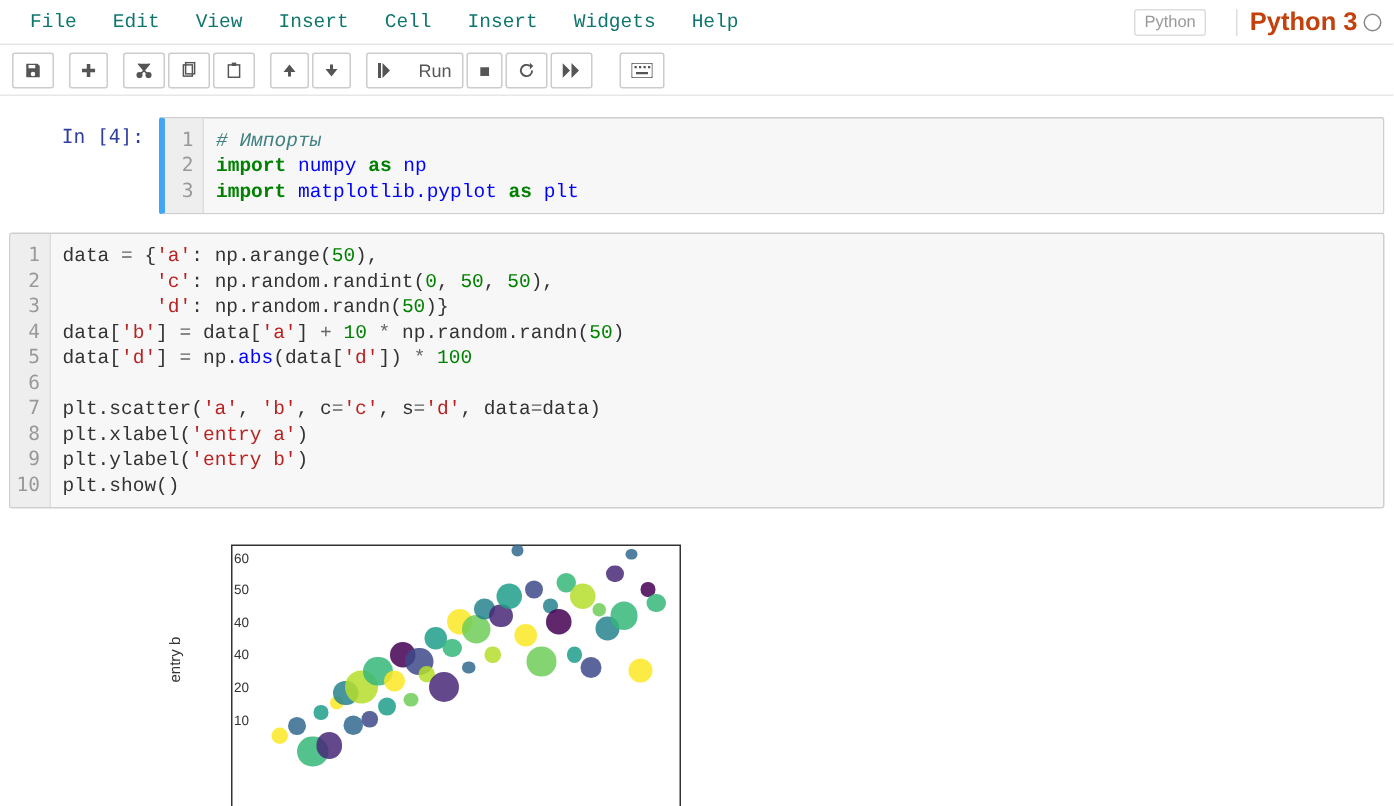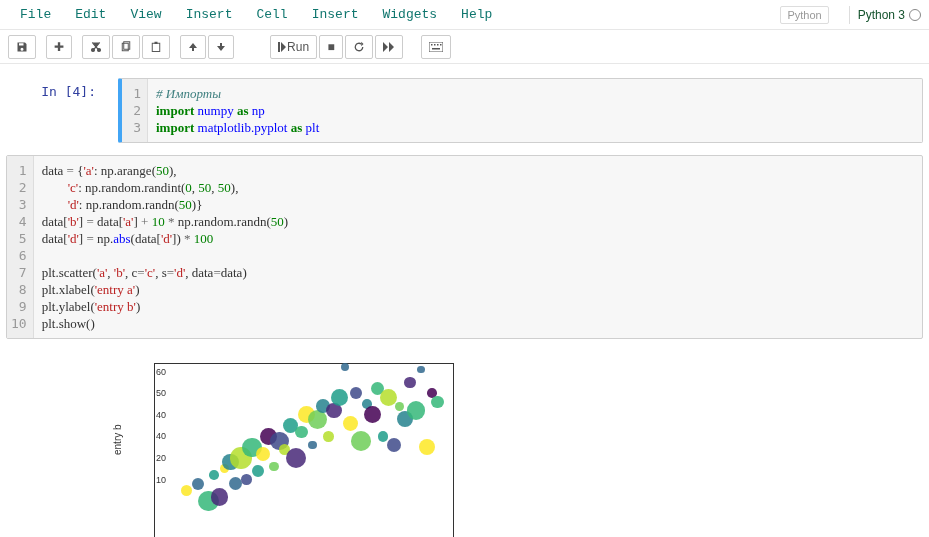--- a/index.html
+++ b/index.html
@@ -2,39 +2,39 @@
 <html><head>
 <meta charset="utf-8">
 <style>
   * { box-sizing: border-box; margin: 0; padding: 0; }
   body { font-family: "Helvetica Neue", Helvetica, Arial, sans-serif; font-size: 13px; color: #333; background: #fff; width: 929px; }
   
   .menubar { display: flex; align-items: center; border-bottom: 1px solid #e7e7e7; padding: 4px 8px; height: 30px; }
   .menubar-item { padding: 4px 12px; cursor: pointer; color: #0f766e; font-family: Liberation Mono, monospace; }
   .menubar-spacer { flex: 1; }
   .trusted { font-size: 11px; color: #999; border: 1px solid #ddd; padding: 2px 6px; border-radius: 2px; margin-right: 12px; }
-  .kernel-name { font-size: 12px; color: #14532d; margin-right: 4px; }
+  .kernel-name { font-size: 17px; color: #c2410c; margin-right: 4px; font-weight: bold; }
   .kernel-indicator { width: 12px; height: 12px; border: 1.5px solid #888; border-radius: 50%; display: inline-block; vertical-align: middle; }
   
   .toolbar { display: flex; align-items: center; border-bottom: 1px solid #e7e7e7; padding: 4px 8px; height: 34px; gap: 2px; }
   .tb-btn { border: 1px solid #ccc; background: #fff; padding: 3px 7px; font-size: 12px; cursor: pointer; border-radius: 2px; color: #555; display: inline-flex; align-items: center; justify-content: center; min-width: 24px; height: 24px; }
   .tb-sep { width: 6px; }
-  .tb-run { gap: 1px; margin-left: 26px; }
+  .tb-run { gap: 19px; }
   .cell-type-select { border: 1px solid #ccc; padding: 2px 4px; font-size: 12px; height: 24px; width: 90px; color: #555; background: #fff; }
   
   .notebook { padding: 12px 0; }
   .md-cell { padding: 4px 0 10px 130px; }
   .md-cell h2 { font-size: 26px; font-weight: bold; color: #000; }
   
-  .code-cell { display: flex; padding: 2px 6px; margin-bottom: 8px; gap: 12px; }
+  .code-cell { display: flex; padding: 2px 6px; margin-bottom: 8px; }
   .code-cell.selected .input-area { border-left: 4px solid #42A5F5; }
   .prompt { width: 100px; text-align: right; padding: 6px 10px 0 0; font-family: monospace; font-size: 13px; color: #303F9F; flex-shrink: 0; }
   .input-area { flex: 1; border: 1px solid #cfcfcf; background: #f7f7f7; border-radius: 2px; display: flex; }
   .gutter { background: #eee; color: #999; font-family: monospace; font-size: 13px; line-height: 17px; text-align: right; padding: 6px 6px 6px 4px; border-right: 1px solid #ddd; user-select: none; min-width: 26px; }
-  .code { font-family: Liberation Serif, serif; font-size: 13px; line-height: 17px; padding: 6px 8px; white-space: pre; flex: 1; overflow-x: auto; }
+  .code { font-family: Liberation Mono, monospace; font-size: 13px; line-height: 17px; padding: 6px 8px; white-space: pre; flex: 1; overflow-x: auto; }
   
   .tok-c { color: #408080; font-style: italic; }
   .tok-k { color: #008000; font-weight: bold; }
   .tok-nn { color: #00f; }
   .tok-s { color: #ba2121; }
   .tok-m { color: #008000; }
   .tok-o { color: #666; }
   
   .output-area { display: flex; padding: 2px 6px; }
   .output-content { flex: 1; padding: 4px 0 0 0; }

